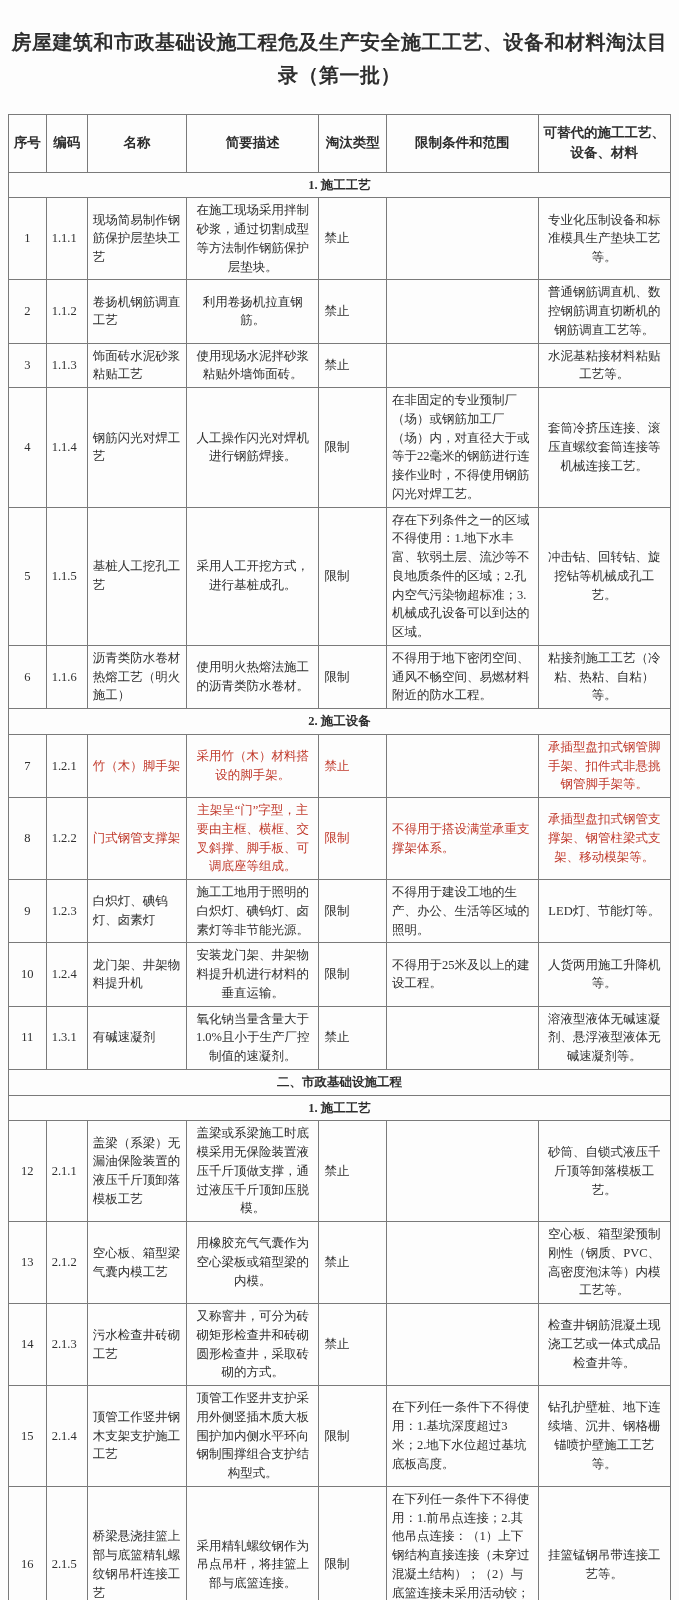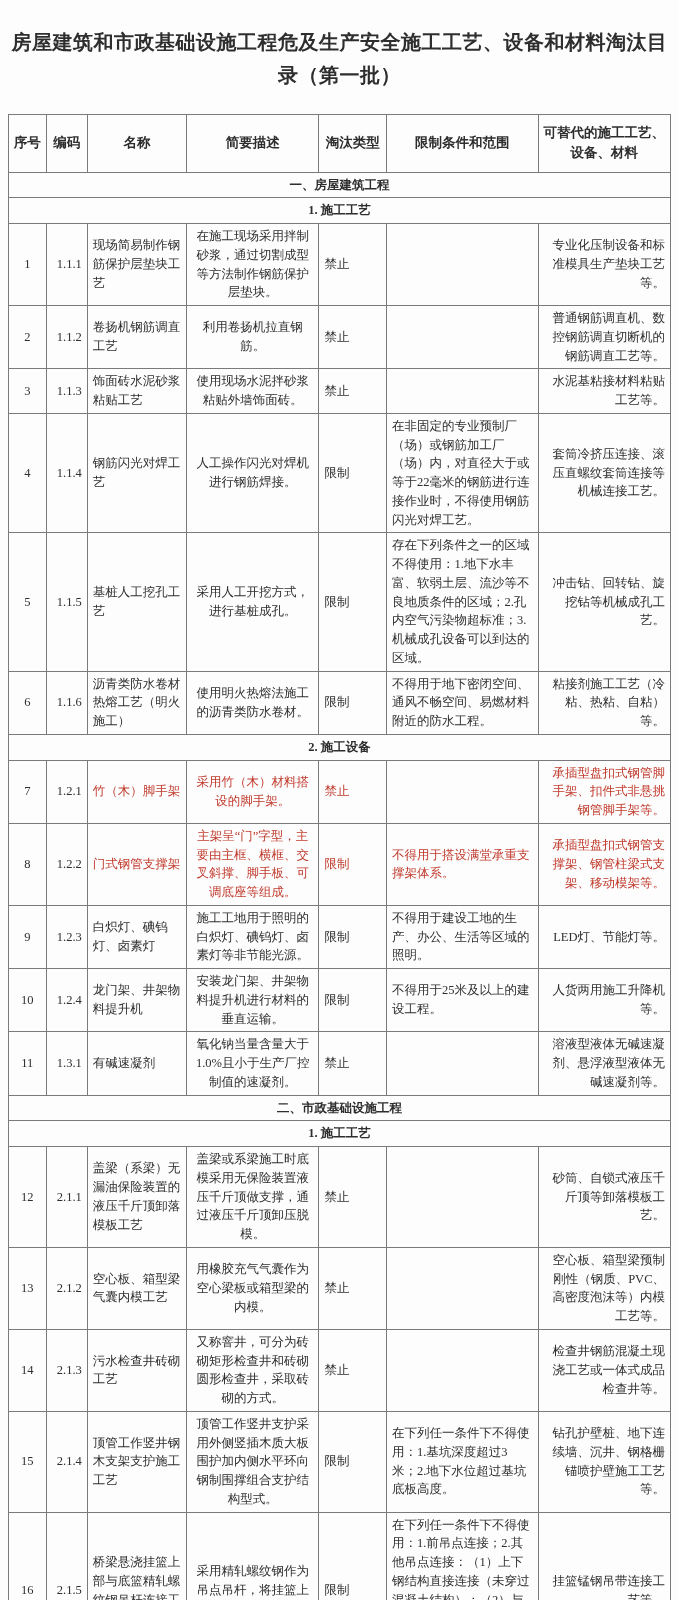--- a/index.html
+++ b/index.html
@@ -42,26 +42,26 @@
     word-break:break-all;
     box-sizing:border-box;
   }
   table.catalog th{
     font-weight:bold;
     text-align:center;
     font-size:13.5px;
     padding:8px 3px;
   }
   .col1{width:5.7%;text-align:center;}
-  .col2{width:6.2%;text-align:right;padding-left:2px;padding-right:2px;}
+  .col2{width:6.2%;text-align:left;padding-left:2px;padding-right:2px;}
   .col3{width:15%;text-align:left;}
   .col4{width:20%;text-align:center;}
   .col5{width:10.2%;text-align:left;}
   .col6{width:22.9%;text-align:left;}
-  .col7{width:20%;text-align:right;}
+  .col7{width:20%;text-align:center;}
   td.section{
     text-align:center;
     font-weight:bold;
     font-size:14.5px;
     padding:7px 4px;
   }
   td.hl{color:var(--hl);}
 </style>
 </head>
 <body>
@@ -75,23 +75,20 @@
           <th class="col2">编码</th>
           <th class="col3">名称</th>
           <th class="col4">简要描述</th>
           <th class="col5">淘汰类型</th>
           <th class="col6">限制条件和范围</th>
           <th class="col7">可替代的施工工艺、设备、材料</th>
         </tr>
     </thead>
     <tbody id="table-body">
         <tr>
-          <td colspan="7" class="section">一、房屋建筑工程</td>
-        </tr>
-        <tr>
           <td colspan="7" class="section">1. 施工工艺</td>
         </tr>
         <tr>
           <td class="col1">1</td>
           <td class="col2">1.1.1</td>
           <td class="col3">现场简易制作钢筋保护层垫块工艺</td>
           <td class="col4">在施工现场采用拌制砂浆，通过切割成型等方法制作钢筋保护层垫块。</td>
           <td class="col5">禁止</td>
           <td class="col6"></td>
           <td class="col7">专业化压制设备和标准模具生产垫块工艺等。</td>

